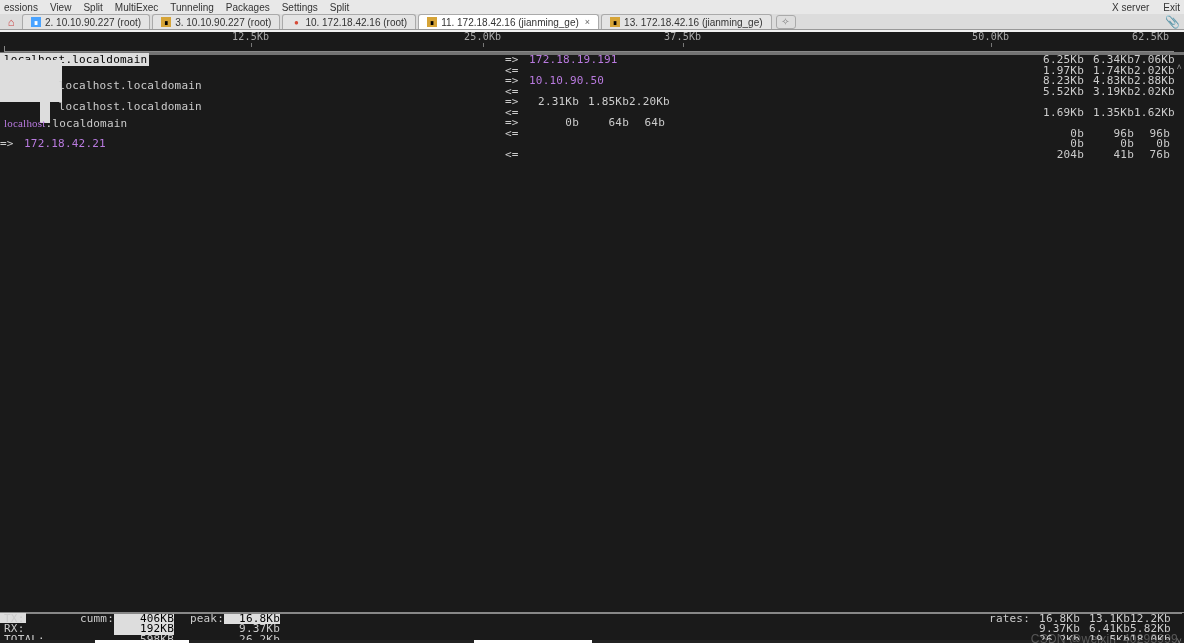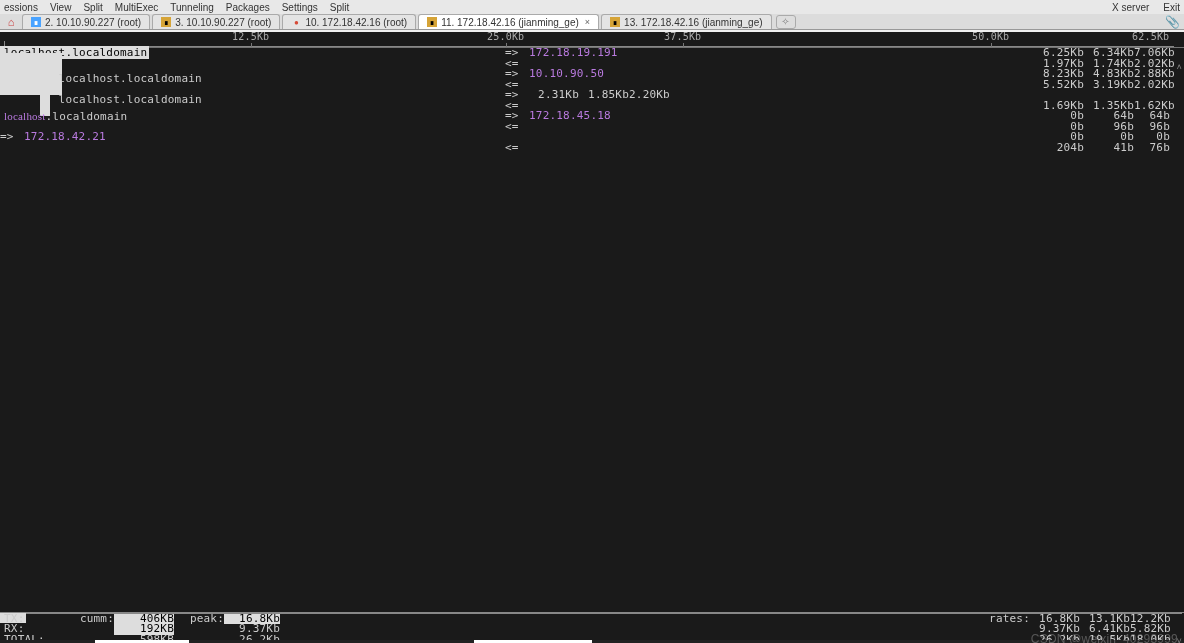--- a/index.html
+++ b/index.html
@@ -98,22 +98,22 @@
   color: #ccc;
   height: 614px;
   width: 1184px;
   position: relative;
   font-size: 11px;
   line-height: 10.5px;
   letter-spacing: 0.2px;
 }
 .scale-row {
   position: relative;
-  height: 16px;
-  border-bottom: 1px solid #737373;
+  height: 23px;
+  border-bottom: 3px solid #737373;
   margin-top: 2px;
 }
 .scale-tick {
   position: absolute;
   top: 0;
   color: #aaa;
   font-size: 10px;
 }
 .scale-tick .mark {
   position: absolute;
@@ -296,21 +296,21 @@
   <div class="paperclip">📎</div>
 </div>
 
 <div class="terminal">
   <div class="scroll-indicator">˄</div>
 
   <div class="scale-row">
     <div class="scale-leftcap"></div>
     <div class="scale-baseline"></div>
     <div class="scale-tick" style="left:232px;"><span>12.5Kb</span><span class="mark"></span></div>
-    <div class="scale-tick" style="left:464px;margin-left:23px;"><span>25.0Kb</span><span class="mark"></span></div>
+    <div class="scale-tick" style="left:464px;"><span>25.0Kb</span><span class="mark"></span></div>
     <div class="scale-tick" style="left:664px;"><span>37.5Kb</span><span class="mark"></span></div>
     <div class="scale-tick" style="left:972px;"><span>50.0Kb</span><span class="mark"></span></div>
     <div class="scale-tick" style="left:1132px;"><span>62.5Kb</span></div>
   </div>
 
   <div class="traffic">
 
     <div class="trow">
       <span class="src"><span class="hl-white" style="padding:0 2px 0 0; margin-left:-4px; padding-left:4px;">localhost.localdomain</span></span>
       <span class="arrow">=&gt;</span>
@@ -363,21 +363,20 @@
       <span class="arrow">&lt;=</span>
       <span class="dst"></span>
       <span class="v1">1.69Kb</span>
       <span class="v2">1.35Kb</span>
       <span class="v3">1.62Kb</span>
     </div>
 
     <div class="trow">
       <span class="src"><span class="purple">localhost</span>.localdomain</span>
       <span class="arrow">=&gt;</span>
-      <span class="dst">172.18.45.18</span>
       <span class="v1">0b</span>
       <span class="v2">64b</span>
       <span class="v3">64b</span>
     </div>
     <div class="trow">
       <span class="src"></span>
       <span class="arrow">&lt;=</span>
       <span class="dst"></span>
       <span class="v1">0b</span>
       <span class="v2">96b</span>

